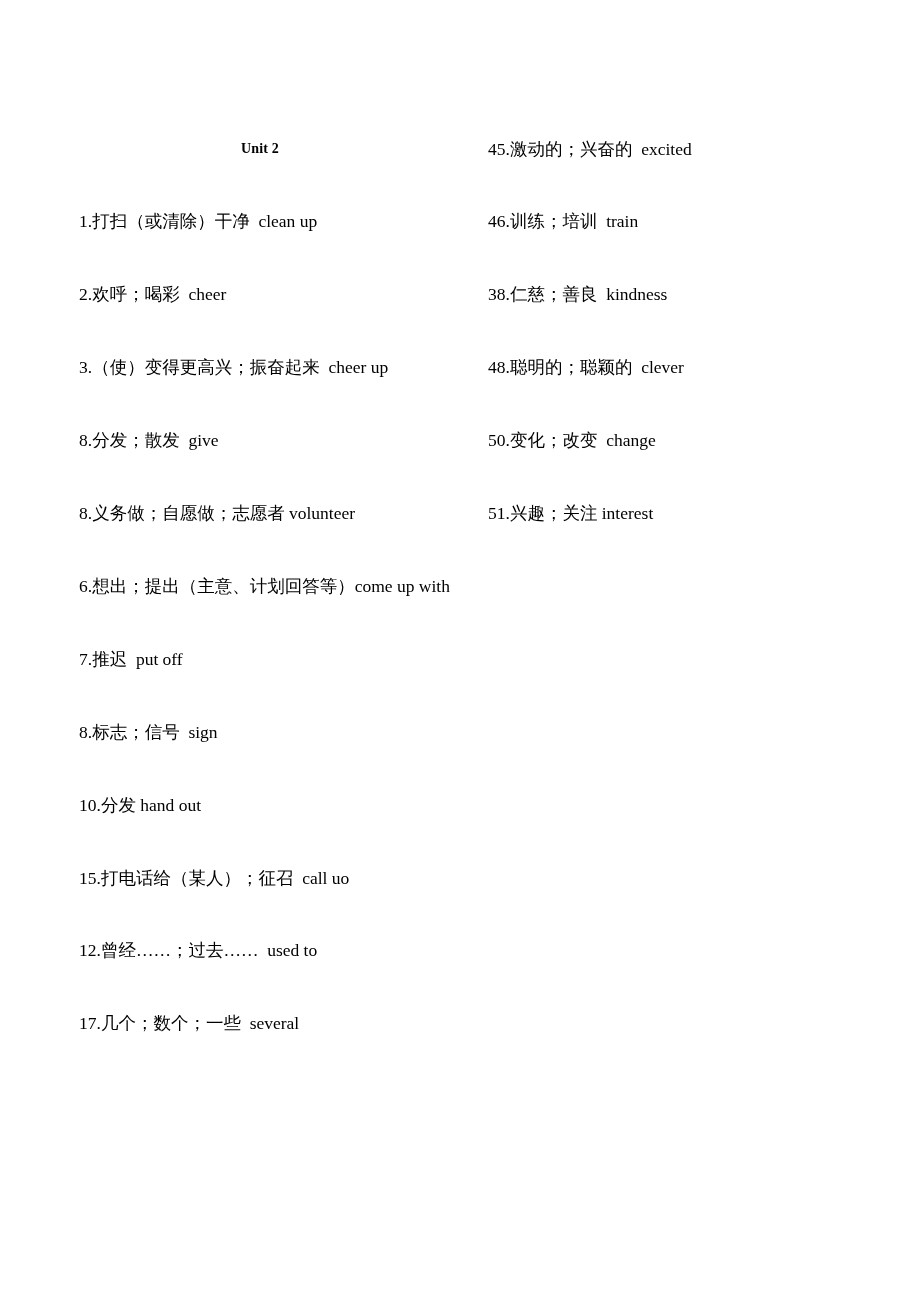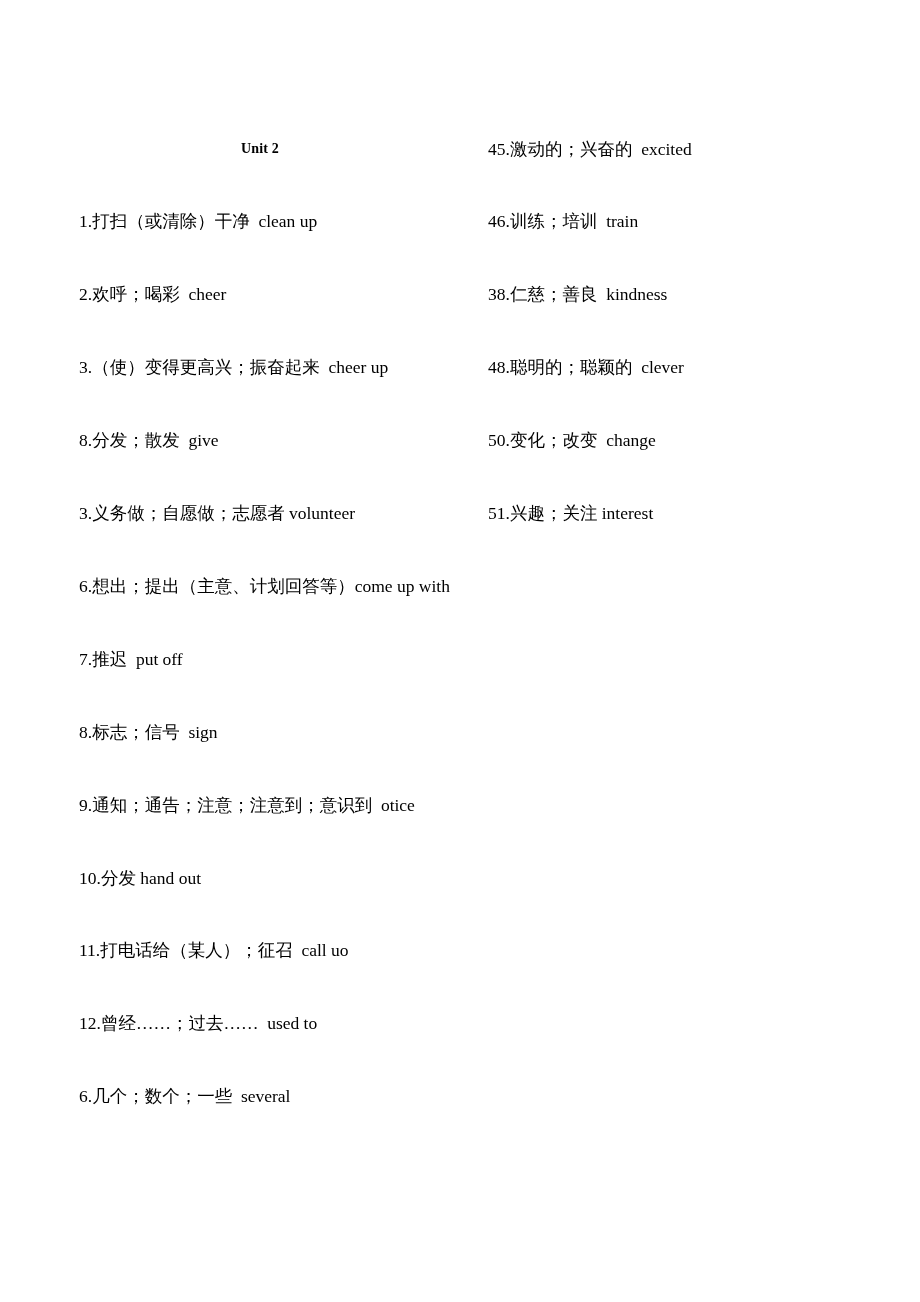--- a/index.html
+++ b/index.html
@@ -56,29 +56,28 @@
 <body>
 
 <div class="page">
 
   <div class="column col-left">
     <span class="doc-title">Unit 2</span>
     <span class="entry">1.打扫（或清除）干净  clean up</span>
     <span class="entry">2.欢呼；喝彩  cheer</span>
     <span class="entry">3.（使）变得更高兴；振奋起来  cheer up</span>
     <span class="entry">8.分发；散发  give</span>
-    <span class="entry">3.义务做；自愿做；志愿者 volunteer</span>
+    <span class="entry">8.义务做；自愿做；志愿者 volunteer</span>
     <span class="entry">6.想出；提出（主意、计划回答等）come up with</span>
     <span class="entry">7.推迟  put off</span>
     <span class="entry">8.标志；信号  sign</span>
-    <span class="entry">9.通知；通告；注意；注意到；意识到  otice</span>
     <span class="entry">10.分发 hand out</span>
-    <span class="entry">11.打电话给（某人）；征召  call uo</span>
+    <span class="entry">15.打电话给（某人）；征召  call uo</span>
     <span class="entry">12.曾经……；过去……  used to</span>
-    <span class="entry">6.几个；数个；一些  several</span>
+    <span class="entry">17.几个；数个；一些  several</span>
     
     
     
     
     
     
     
     
     
     

